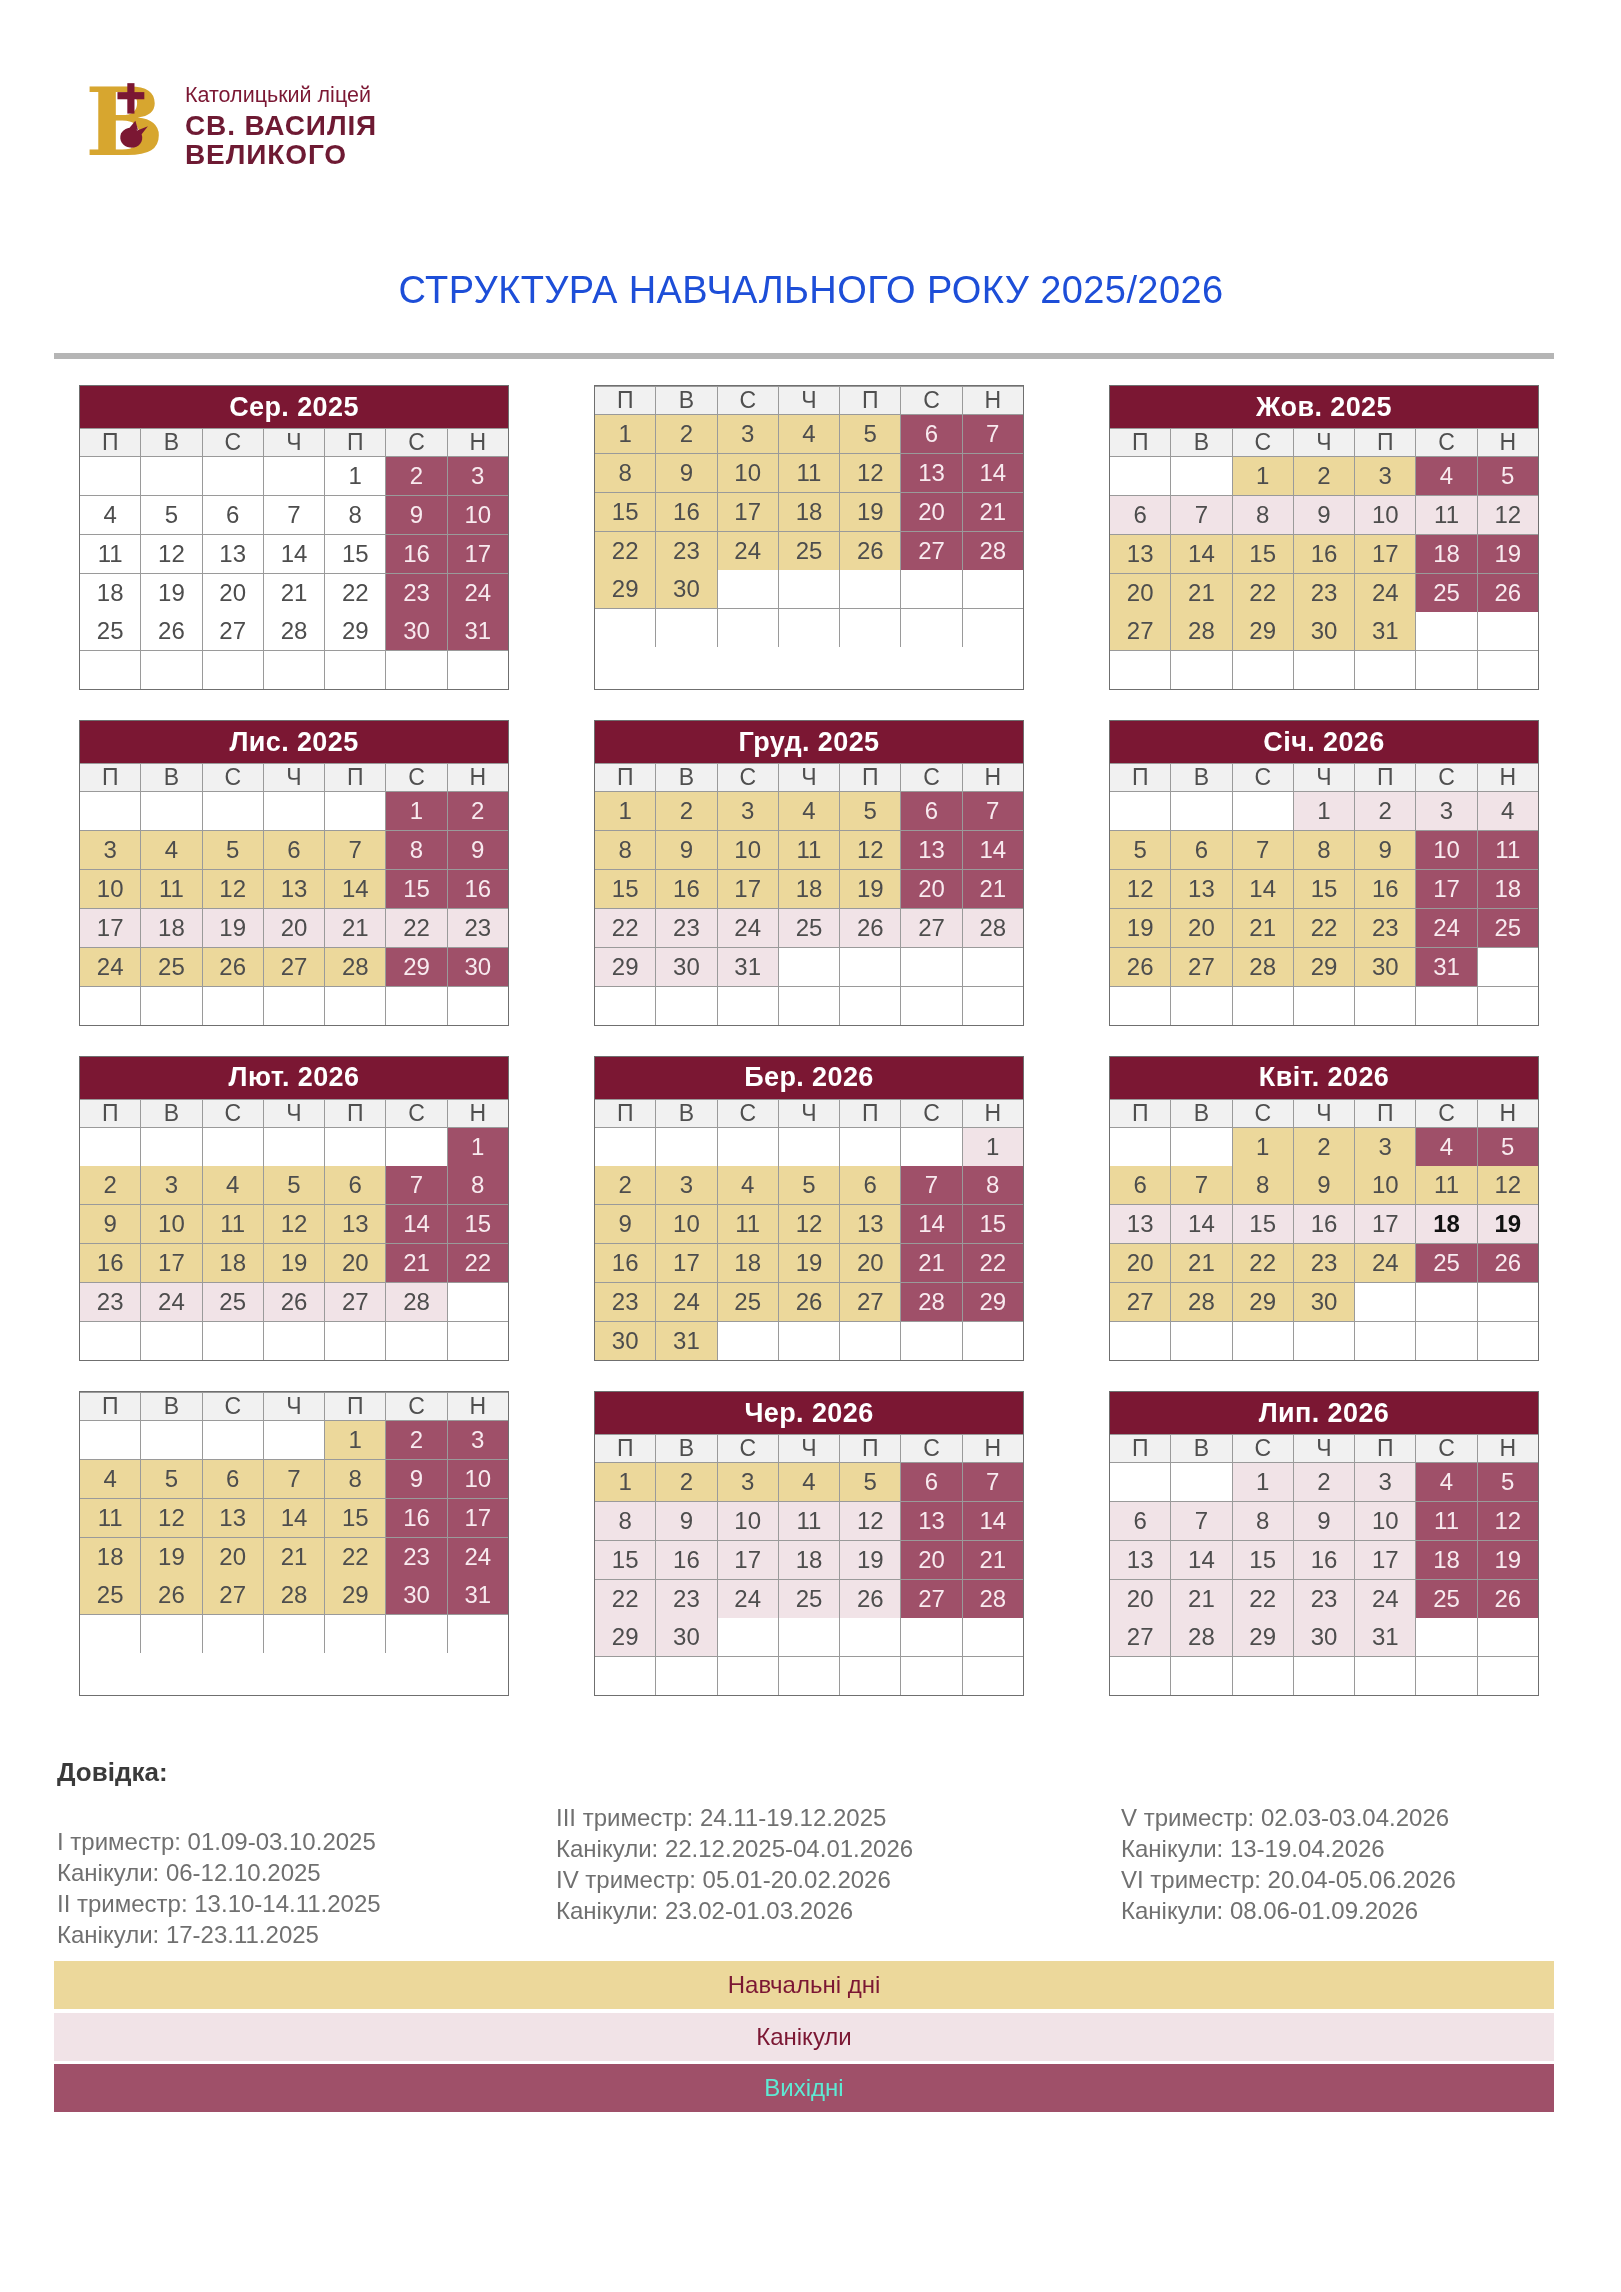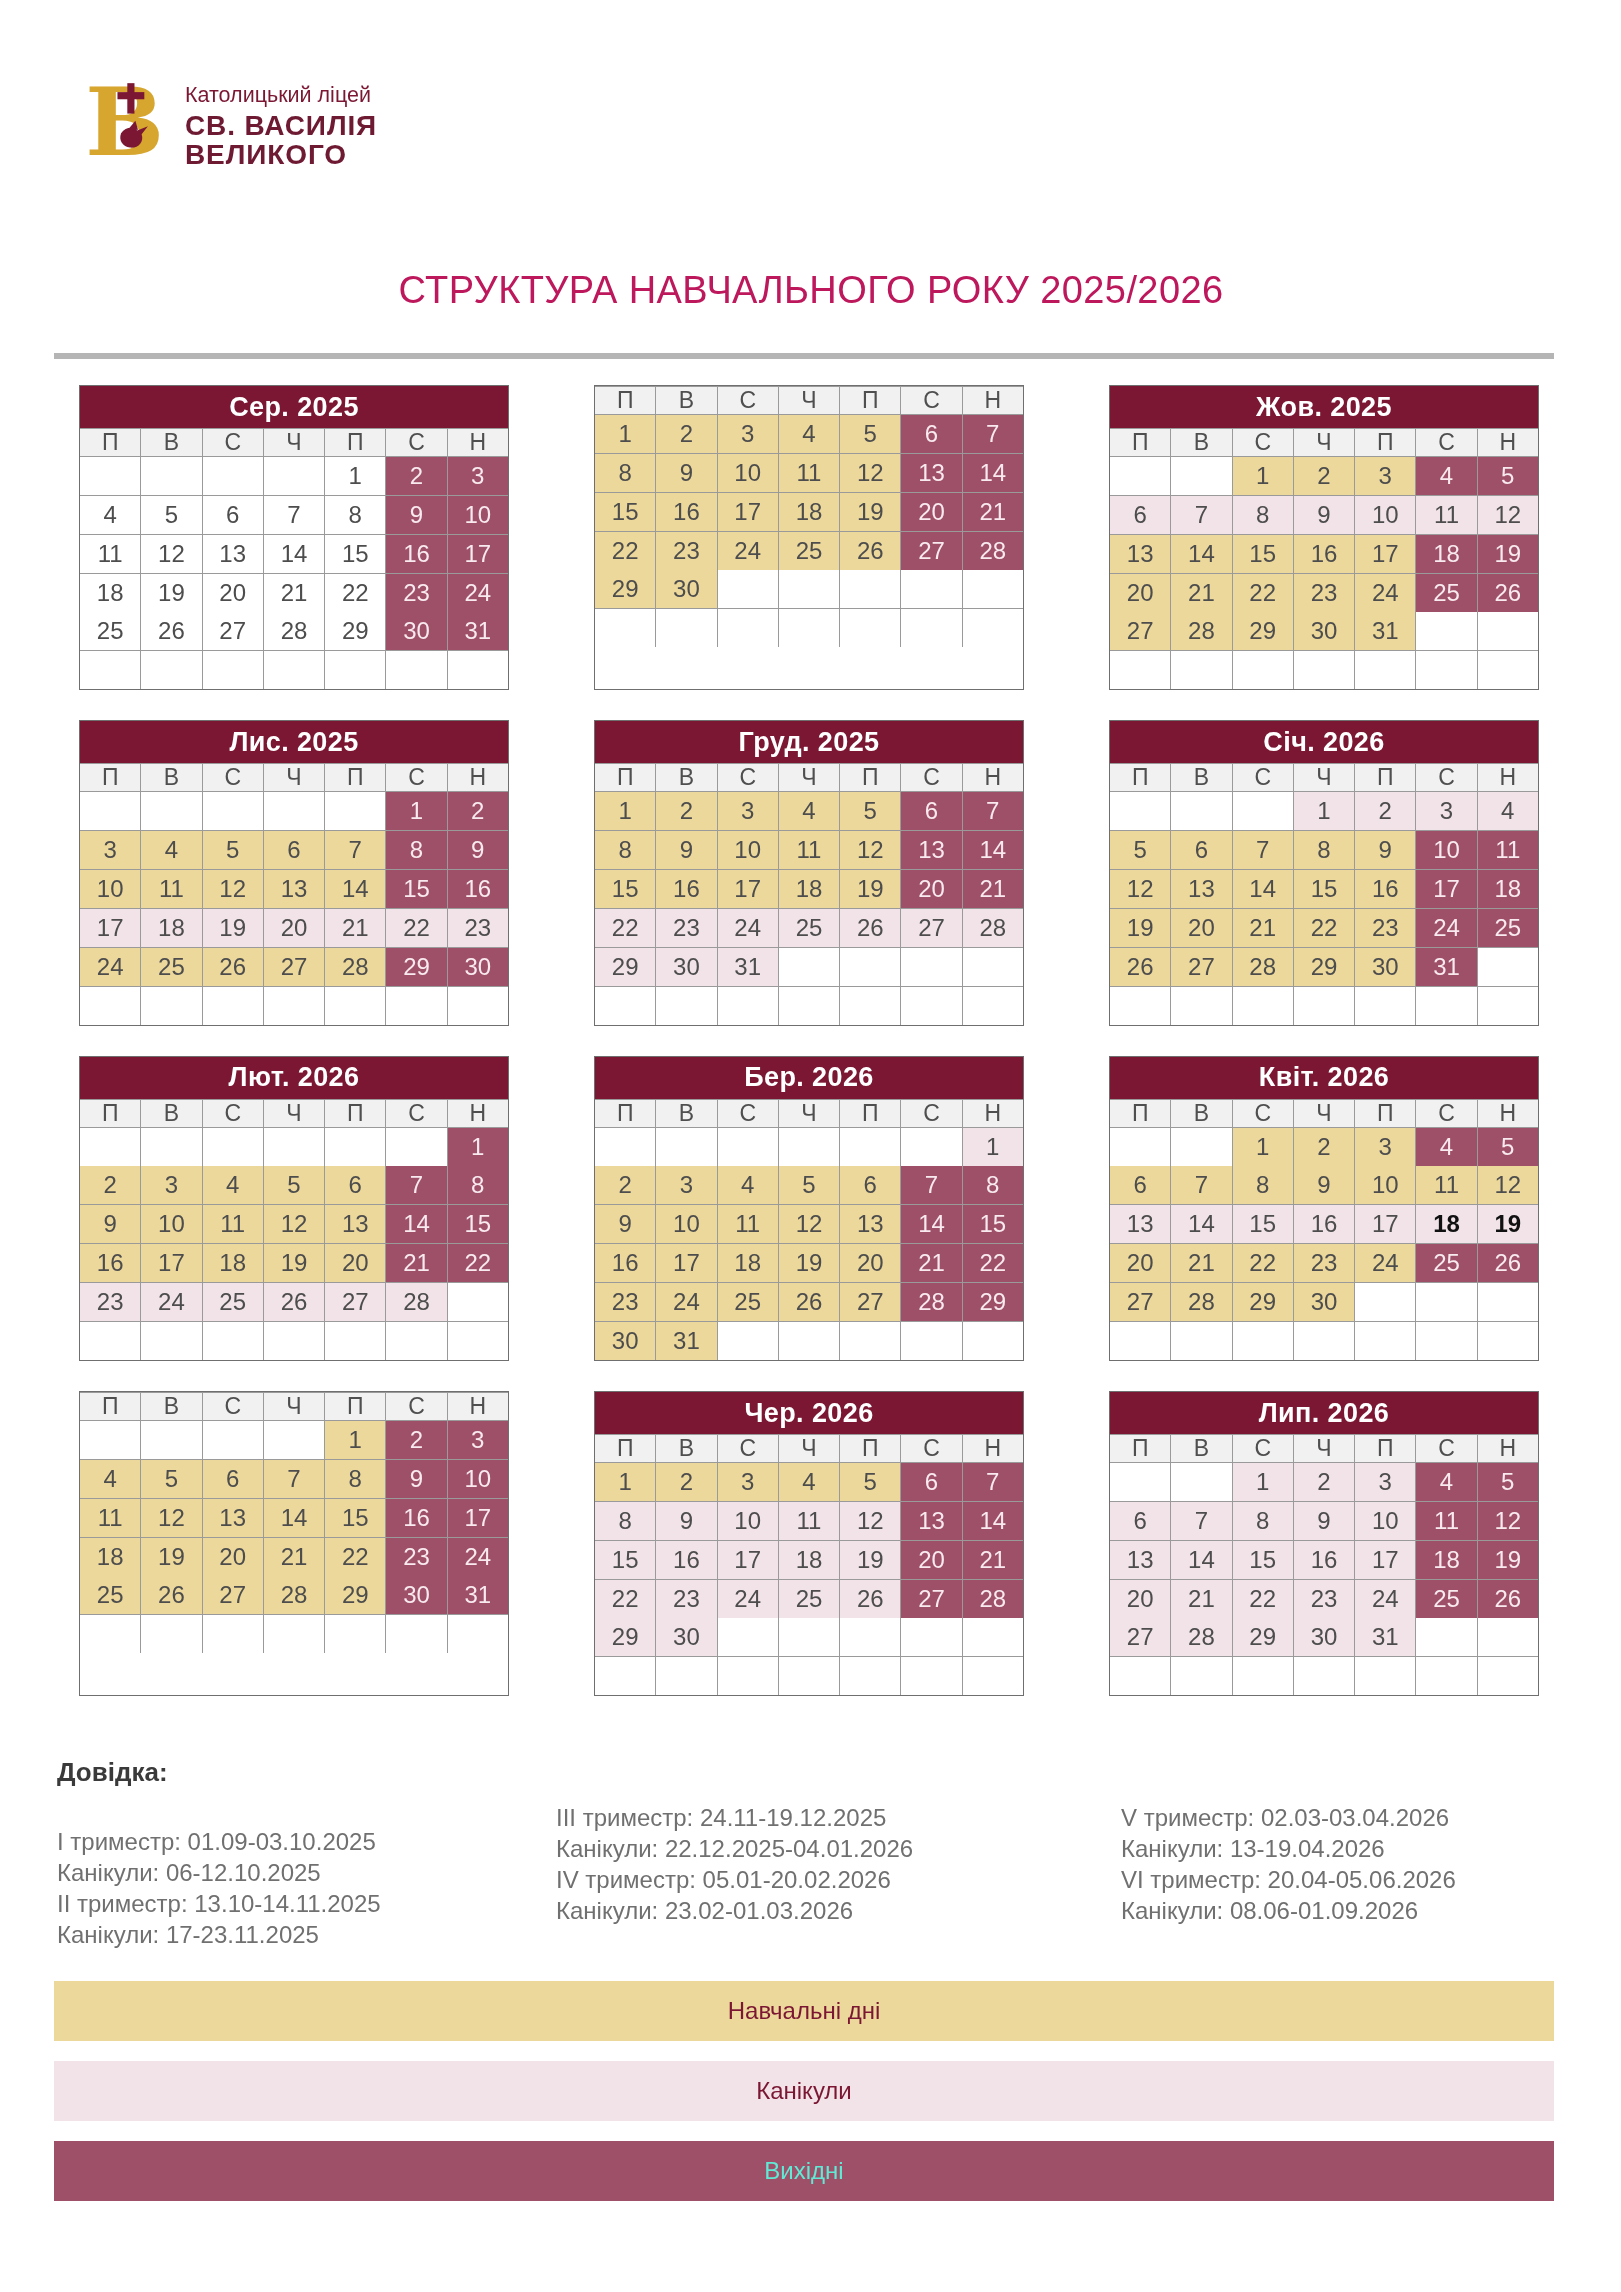--- a/index.html
+++ b/index.html
@@ -9,21 +9,21 @@
   }
   
   .logo{position:absolute;left:85px;top:76px;display:flex;}
   .logo-mark{width:90px;height:94px;}
   .logo-text{position:absolute;left:100px;top:7.2px;white-space:nowrap;}
   .logo-line1{font-size:21.5px;color:var(--c-header);font-weight:500;margin-bottom:2.7px;}
   .logo-line2,.logo-line3{font-size:28px;color:#6e1a33;font-weight:bold;letter-spacing:0.9px;line-height:29.6px;}
   
   .page-title{
     position:absolute;left:0;top:269px;width:100%;text-align:center;
-    font-size:38px;font-weight:500;color:#be185d;letter-spacing:0.4px;margin:0;
+    font-size:38px;font-weight:500;color:#1d4ed8;letter-spacing:0.4px;margin:0;
   }
   .title-rule{position:absolute;left:54px;top:346px;width:1500px;height:6.3px;background:#b5b5b5;border:none;}
   
   #calGrid{
     position:absolute;left:79px;top:385px;
     display:grid;grid-template-columns:repeat(3,430px);column-gap:85px;row-gap:30px;
   }
   .cal{border:1.8px solid #6f6f6f;background:#fff;}
   .cal-title{
     height:42px;background:var(--c-header);color:#ffffff;
@@ -48,22 +48,22 @@
   .cell.holiday-dark{background:var(--c-holiday);color:#111111;font-weight:600;}
   
   .ref-heading{position:absolute;left:57px;top:1757px;font-size:26px;font-weight:bold;color:#3a3a3a;margin:0;}
   .ref-col{position:absolute;top:1802px;font-size:24px;color:#707070;line-height:31px;white-space:nowrap;}
   .ref-col.c0{left:57px;margin-top:24px;}
   .ref-col.c1{left:556px;}
   .ref-col.c2{left:1121px;}
   
   #legend{position:absolute;left:54px;top:1961px;width:1500px;}
   .legend-bar{
-    height:60px;margin-bottom:3.6px;display:flex;align-items:center;justify-content:center;
-    font-size:24px;font-weight:500;margin-top:20px;
+    height:48px;margin-bottom:3.6px;display:flex;align-items:center;justify-content:center;
+    font-size:24px;font-weight:500;
   }
   .legend-bar.school{background:var(--c-school);color:var(--c-header);}
   .legend-bar.holiday{background:var(--c-holiday);color:var(--c-header);}
   .legend-bar.weekend{background:var(--c-weekend);color:#5eead4;}
 </style>
 </head>
 <body>
 
 <div class="page">
 

